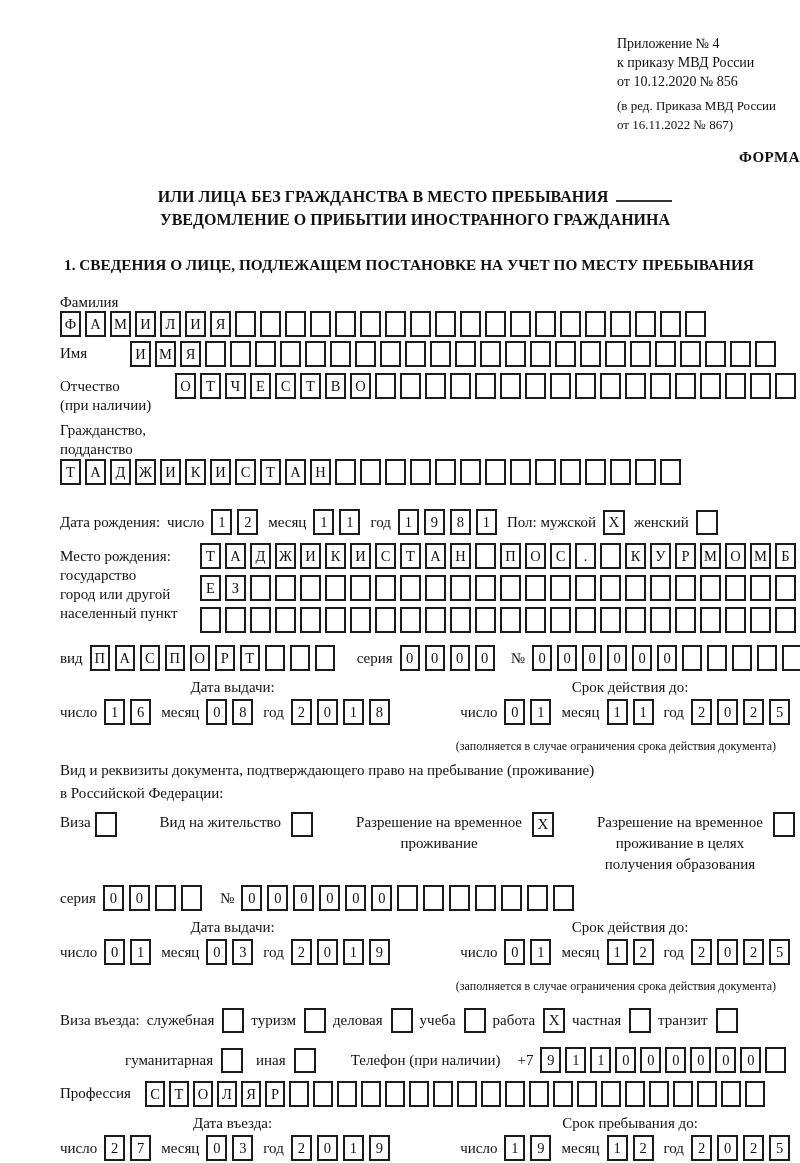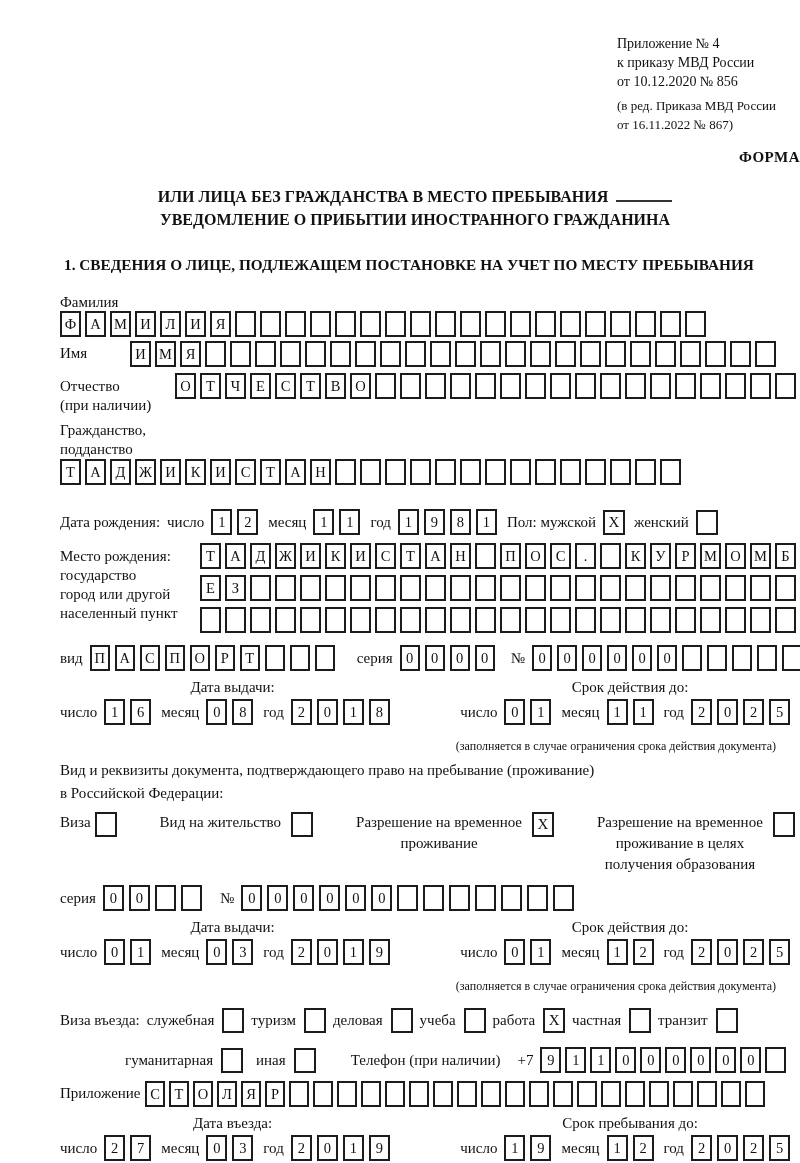--- a/index.html
+++ b/index.html
@@ -552,21 +552,21 @@
         <span class="cell">0</span>
         <span class="cell">0</span>
         <span class="cell">0</span>
         <span class="cell">0</span>
         <span class="cell">0</span>
         <span class="cell"></span>
       </span>
   </div>
 
   <div class="frow mt8">
-    <span class="lbl" style="width:85px">Приложение</span>
+    <span class="lbl" style="width:85px">Профессия</span>
     <span class="cells tight">
         <span class="cell">С</span>
         <span class="cell">Т</span>
         <span class="cell">О</span>
         <span class="cell">Л</span>
         <span class="cell">Я</span>
         <span class="cell">Р</span>
         <span class="cell"></span>
         <span class="cell"></span>
         <span class="cell"></span>

